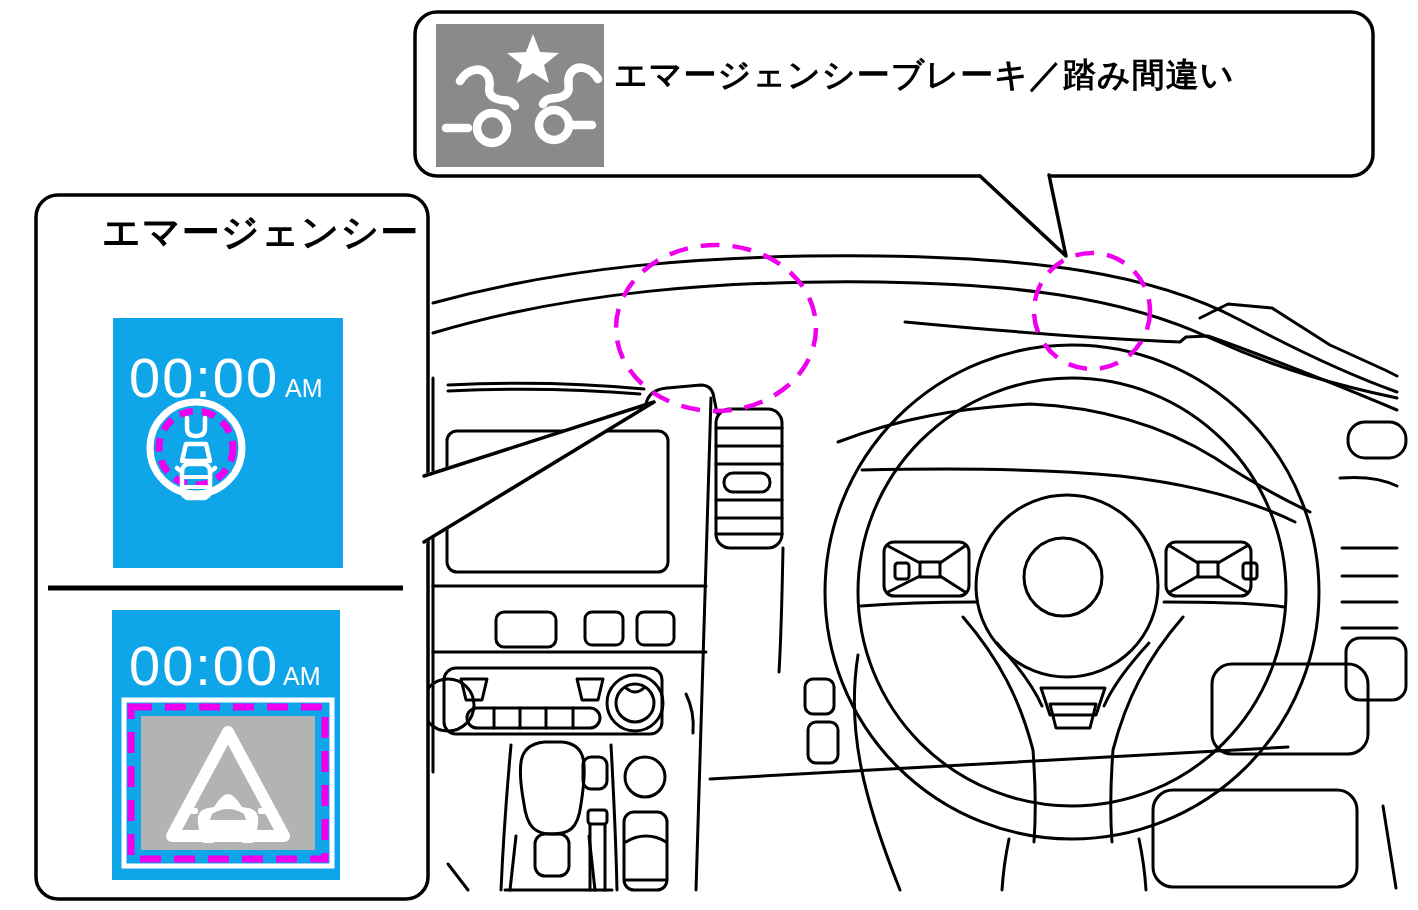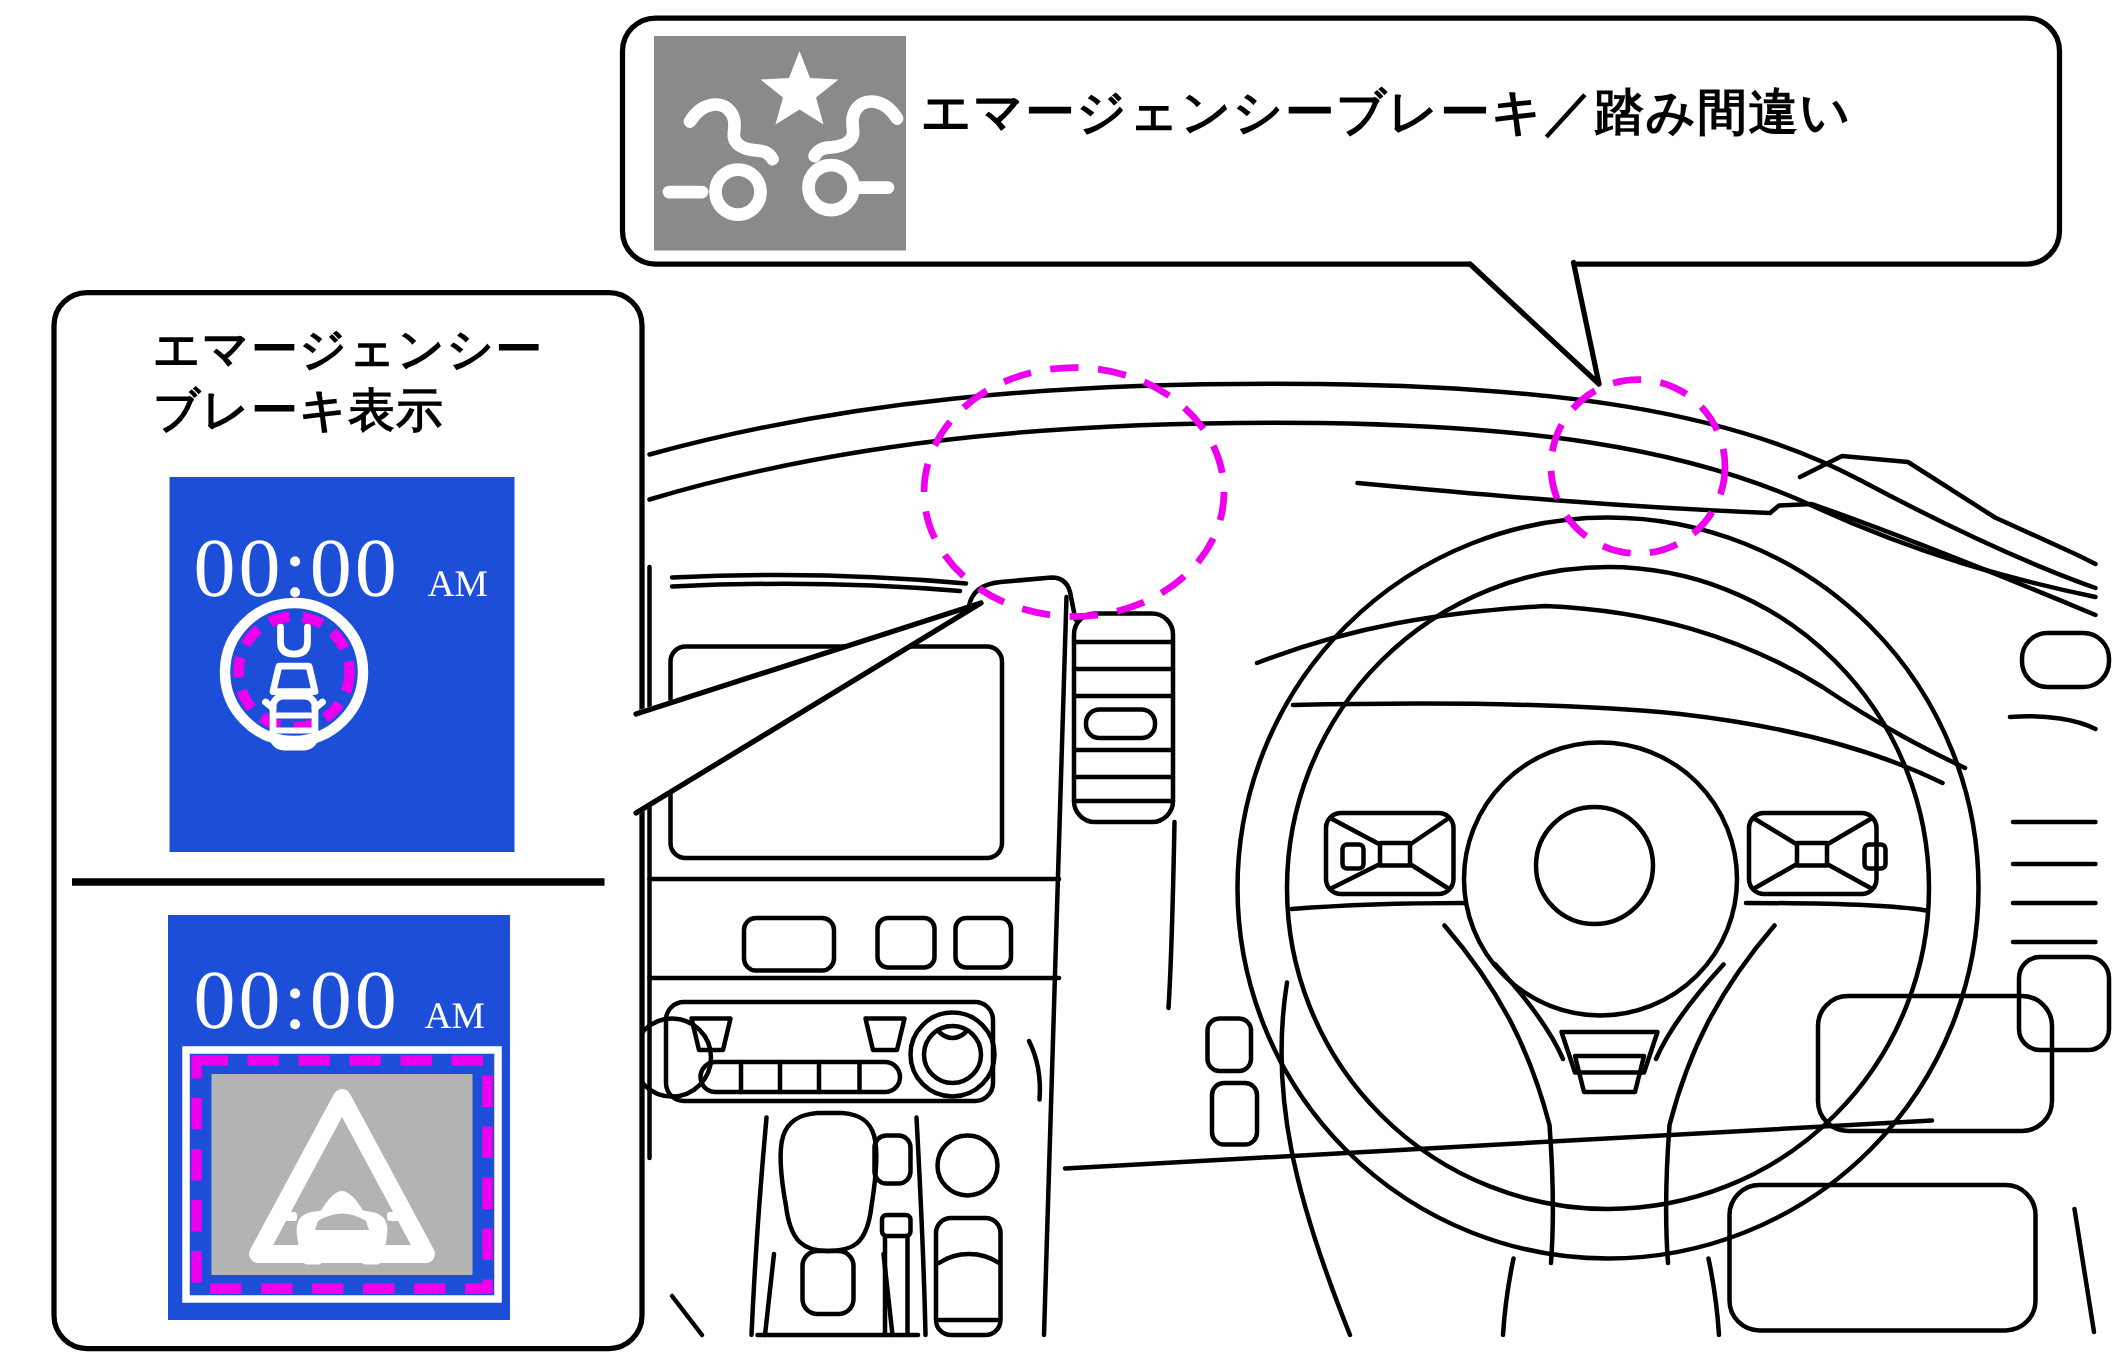--- a/index.html
+++ b/index.html
@@ -4,22 +4,22 @@
 <style>
   html,body{margin:0;padding:0;background:#fff;}
   body{width:1418px;height:910px;position:relative;overflow:hidden;
        font-family:"Liberation Sans","DejaVu Sans",sans-serif;}
   #stage{position:absolute;left:0;top:0;width:1418px;height:910px;}
   svg{display:block;}
   .art{position:absolute;left:0;top:0;}
   .jp{position:absolute;color:#000;font-weight:600;white-space:nowrap;}
   .jp div{display:block;}
   #top-label{left:614px;top:50px;font-size:33px;line-height:50px;letter-spacing:1px;}
-  #panel-title{left:102px;top:212px;font-size:31px;line-height:41px;letter-spacing:1px;}
-  .display{position:absolute;background:#1d4ed8;font-family:Liberation Serif, serif;}
+  #panel-title{left:102px;top:212px;font-size:38px;line-height:41px;letter-spacing:1px;}
+  .display{position:absolute;background:#0ea5e9;}
   #display-top{left:113px;top:318px;width:230px;height:250px;}
   #display-bottom{left:112px;top:610px;width:228px;height:270px;}
   #warn-icon-box{position:absolute;left:436px;top:24px;width:168px;height:143px;background:#8a8a8a;}
 </style>
 </head>
 <body>
 
 <div id="stage">
 
 <svg class="art" width="1418" height="910" viewBox="0 0 1418 910">
@@ -173,21 +173,20 @@
     </g>
   </svg>
 </div>
 
 <div id="top-label" class="jp">
   <div>エマージェンシーブレーキ／踏み間違い</div>
 </div>
 
 <div id="panel-title" class="jp">
   <div>エマージェンシー</div>
-  <div>ブレーキ表示</div>
 </div>
 
 <div id="display-top" class="display">
   <svg width="230" height="250" viewBox="0 0 230 250">
     <text x="16" y="79" font-size="56" letter-spacing="2" fill="#fff">00:00</text>
     <text x="172" y="79" font-size="25" fill="#fff">AM</text>
     <g>
       <circle cx="83" cy="130" r="46" fill="none" stroke="#fff" stroke-width="7"></circle>
       <circle cx="83" cy="130" r="37" fill="none" stroke="#ee00ee" stroke-width="7" stroke-dasharray="13.5 9"></circle>
       <g fill="none" stroke="#fff" stroke-width="4.5" stroke-linecap="round" stroke-linejoin="round">

